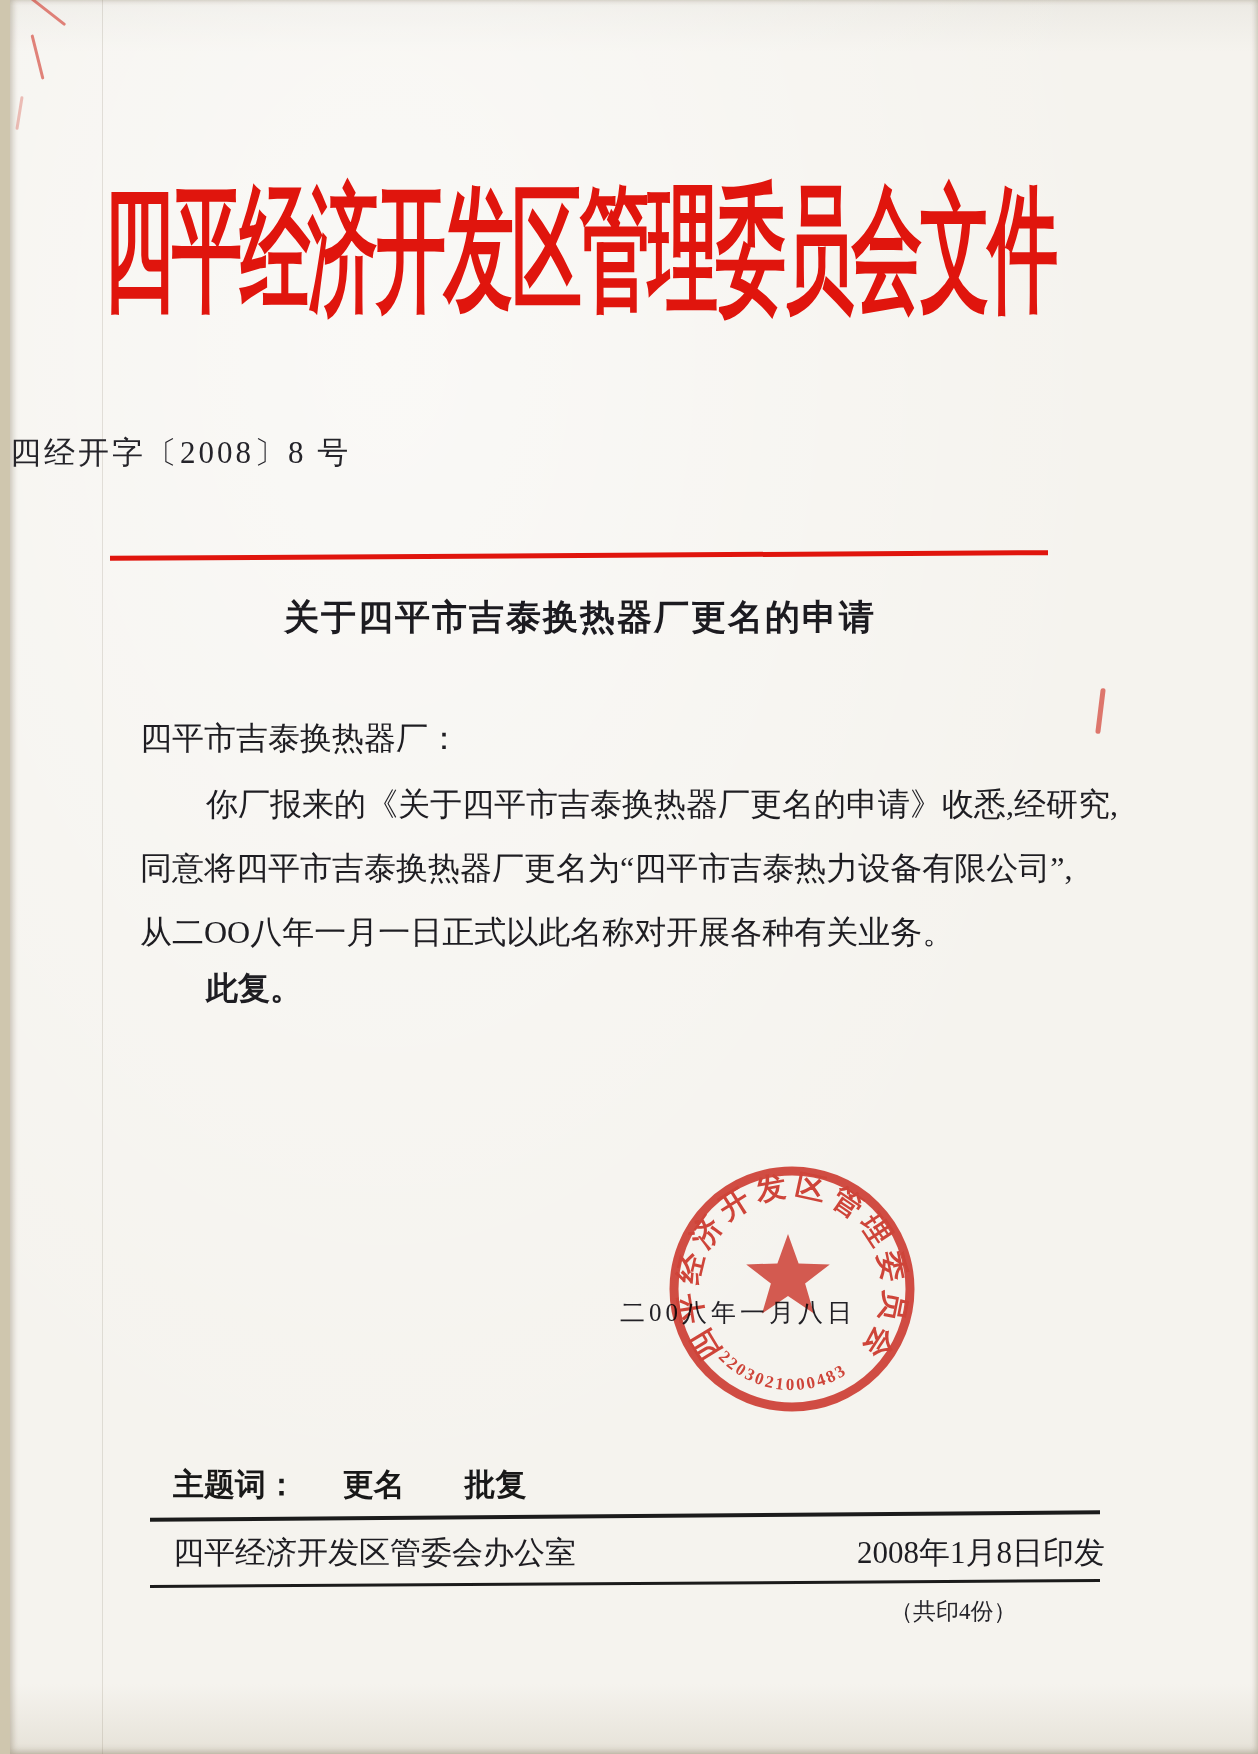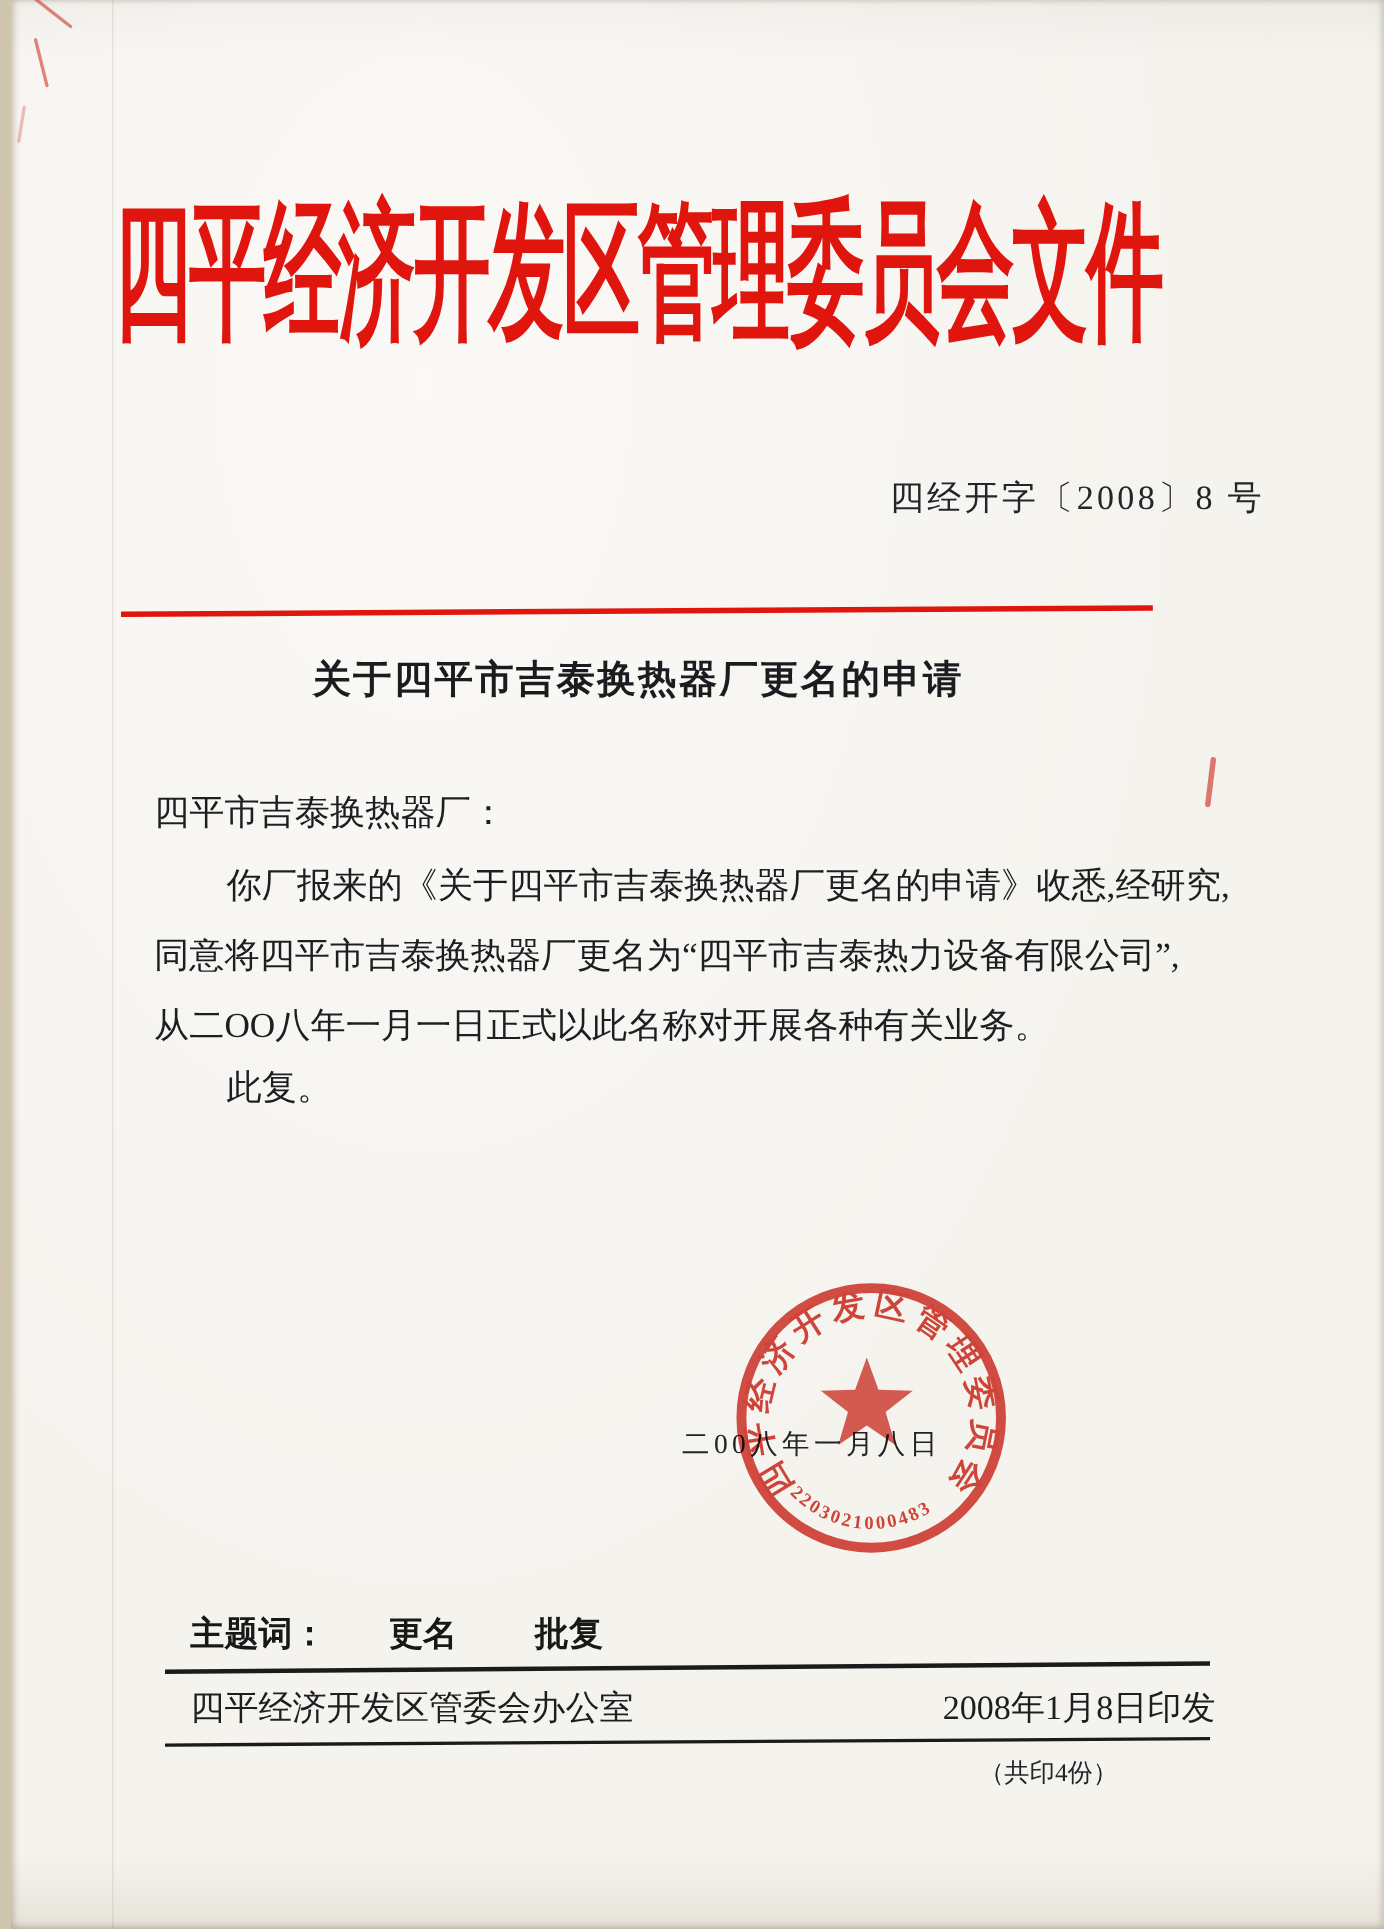--- a/index.html
+++ b/index.html
@@ -36,52 +36,52 @@
     position:absolute;left:0;top:176px;width:100%;
     text-align:center;
     font-size:70px;line-height:150px;
     font-weight:900;letter-spacing:-2px;white-space:nowrap;
     color:#e0150d;
     transform:scaleY(1.95);transform-origin:50% 50%;
     font-family:"Liberation Serif", serif;
   }
   .doc-number{
     position:absolute;left:0;top:432px;width:100%;
-    text-align:right;font-size:31px;letter-spacing:3px;color:#25242a;
+    text-align:left;font-size:31px;letter-spacing:3px;color:#25242a;
   }
   .red-rule{
     position:absolute;left:100px;top:553px;width:938px;height:5px;
     background:#e0150d;transform:rotate(-0.35deg);
   }
   .letter-title{
     position:absolute;left:0;top:594px;width:100%;
     text-align:center;
     font-family:"Liberation Sans", sans-serif;
     font-weight:bold;font-size:35px;letter-spacing:2px;color:#1c1b20;
   }
   .body-text{color:#1e1d22;font-size:32px;line-height:40px;white-space:nowrap;}
   .salutation{position:absolute;left:130px;top:718px;}
   .bl0{position:absolute;left:196px;top:784px;}
   .bl1{position:absolute;left:130px;top:848px;}
   .bl2{position:absolute;left:130px;top:912px;}
-  .closing{position:absolute;left:196px;top:968px;}
+  .closing{position:absolute;left:196px;top:968px;font-weight:bold;}
 
   .sign-date{
     position:absolute;left:610px;top:1296px;
     font-size:25px;letter-spacing:4px;color:#222126;z-index:1;white-space:nowrap;
   }
   .seal{
     position:absolute;left:645px;top:1152px;width:276px;height:276px;
     z-index:2;mix-blend-mode:multiply;opacity:.93;
   }
   .seal text{font-family:"Liberation Serif", serif;}
 
   .subject-row{
     position:absolute;left:163px;top:1464px;
-    font-family:Liberation Mono, monospace;font-weight:bold;
+    font-family:Liberation Serif, serif;font-weight:bold;
     font-size:31px;color:#181818;white-space:nowrap;text-align:right;
   }
   .subject-row .kw1{margin-left:38px;}
   .subject-row .kw2{margin-left:52px;}
   .black-rule{position:absolute;left:140px;width:950px;background:#1b1b1b;}
   .rule1{top:1514px;height:4px;transform:rotate(-0.45deg);}
   .rule2{top:1582px;height:3px;transform:rotate(-0.35deg);}
   .office{
     position:absolute;left:163px;top:1532px;
     font-size:31px;color:#1e1d22;white-space:nowrap;

